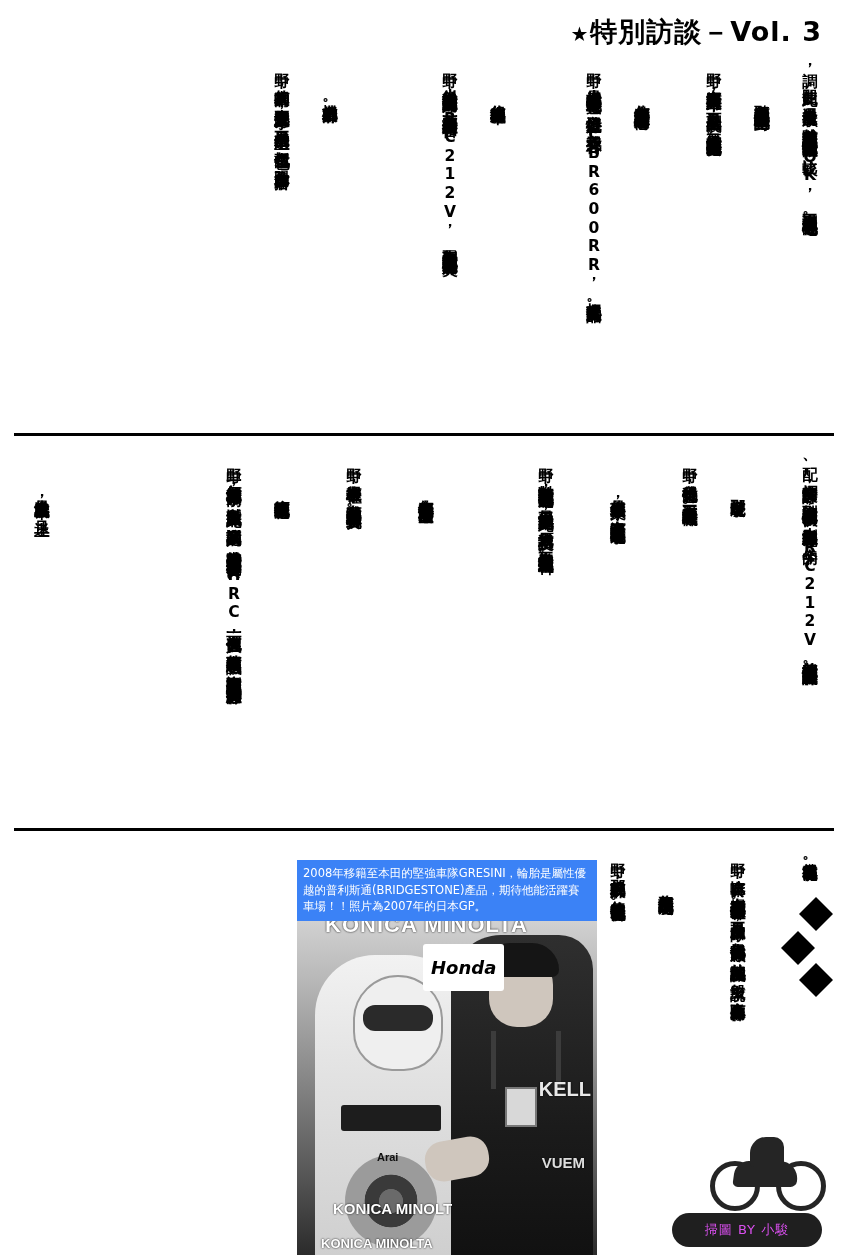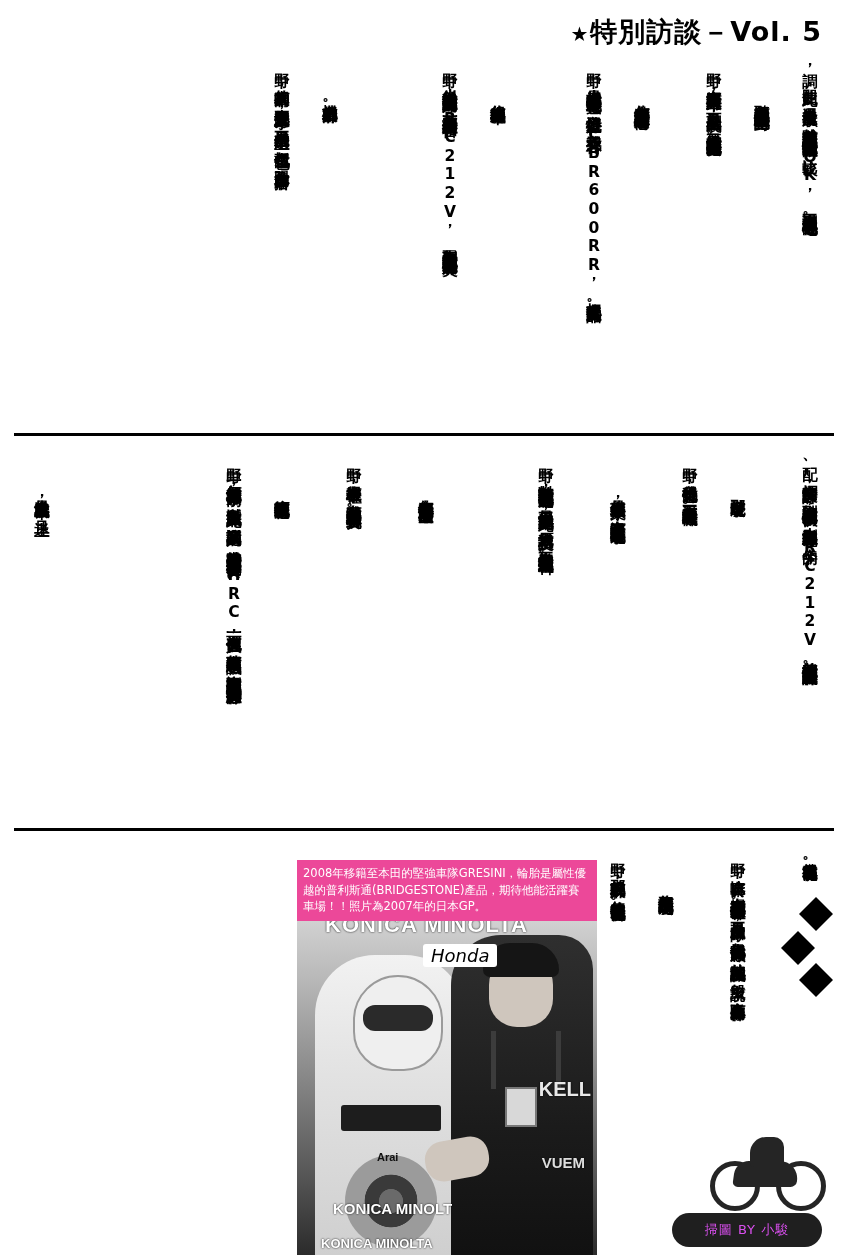--- a/index.html
+++ b/index.html
@@ -77,21 +77,21 @@
     height: 395px;
     background: #111;
     overflow: hidden;
   }
   .photo-caption {
     position: absolute;
     left: 0;
     top: 0;
     width: 100%;
     box-sizing: border-box;
-    background: #ec4899;
+    background: #3b82f6;
     color: #fff;
     font-size: 11.5px;
     line-height: 1.45;
     padding: 5px 6px 6px 6px;
     font-family: "DejaVu Sans", sans-serif;
     z-index: 5;
   }
   .photo-body {
     position: absolute;
     left: 0;
@@ -206,22 +206,22 @@
   .photo-brand {
     position: absolute;
     color: #fff;
     font-weight: bold;
     font-family: Liberation Sans, sans-serif;
     text-shadow: 0 0 2px #000;
   }
   .brand-konica { left: 28px; top: 10px; font-size: 22px; letter-spacing: 1px; }
   .brand-honda-box {
     position: absolute; left: 126px; top: 42px;
-    background: #fff; color: #000; font-style: italic; font-weight: normal;
-    font-size: 18px; padding: 1px 8px; border-radius: 3px;
+    background: #fff; color: #000; font-style: italic; font-weight: bold;
+    font-size: 18px; padding: 13px 8px; border-radius: 3px;
   }
   .brand-konica2 { left: 36px; bottom: 38px; font-size: 15px; }
   .brand-konica3 { left: 24px; bottom: 4px; font-size: 13px; }
   .brand-vuem { right: 12px; bottom: 84px; font-size: 15px; color:#ddd; }
   .brand-arai { left: 62px; top: 196px; font-size: 11px; color:#111; text-shadow:none;}
   .brand-kell { right: 6px; top: 176px; font-size: 20px; color:#e8e8e8;margin-left:40px; }
 
   
   .checker {
     position: absolute;
@@ -291,21 +291,21 @@
     width: 34px; height: 30px;
     background: #1a1a1a;
     border-radius: 16px 10px 4px 4px;
   }
 </style>
 </head>
 <body>
 
 <div class="page-header">
   <span class="header-star">★</span>
-  <span class="header-title">特別訪談－Vol. 5</span>
+  <span class="header-title">特別訪談－Vol. 3</span>
 </div>
 
 <div class="vcol s1 bold" style="right:26px;">調，即使如此，還是會發生狀況。雖然市售車並不像比賽專用車那樣必須將性能發揮到極限、比較OK，不過想到還是會心裡毛毛的呢。</div>
 <div class="vcol s1 bold" style="right:74px;">　　聽說有很多賽車手都害怕騎在馬路上對吧？</div>
 <div class="vcol s1 bold" style="right:122px;">中野　在賽車場上沒有對向來車，而且又是全副武裝，只要遵守規矩應該是蠻安全的吧。</div>
 <div class="vcol s1 bold" style="right:194px;">　　你都在什麼時候會想騎機車調適心情？</div>
 <div class="vcol s1 bold" style="right:242px;">中野　光是把機車放在車庫裡靜靜地欣賞它，心情就很好了。我想弄一台CBR600RR，把它改造得又帥又酷。</div>
 <div class="vcol s1 bold" style="right:338px;">　　你真的很喜歡機車喔？</div>
 <div class="vcol s1 bold" style="right:386px;">中野　從斜後方看上去的造型真的帥到爆，在賽車場上的修理站有一台RC212V，每次看到它就會發自內心感嘆「真的好美呀」。</div>
 <div class="vcol s1 bold" style="right:506px;">　　機車真的很帥耶。</div>

